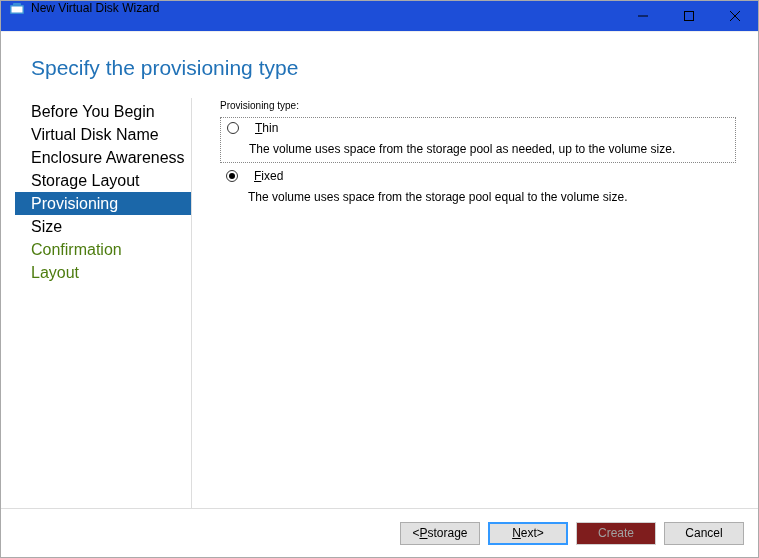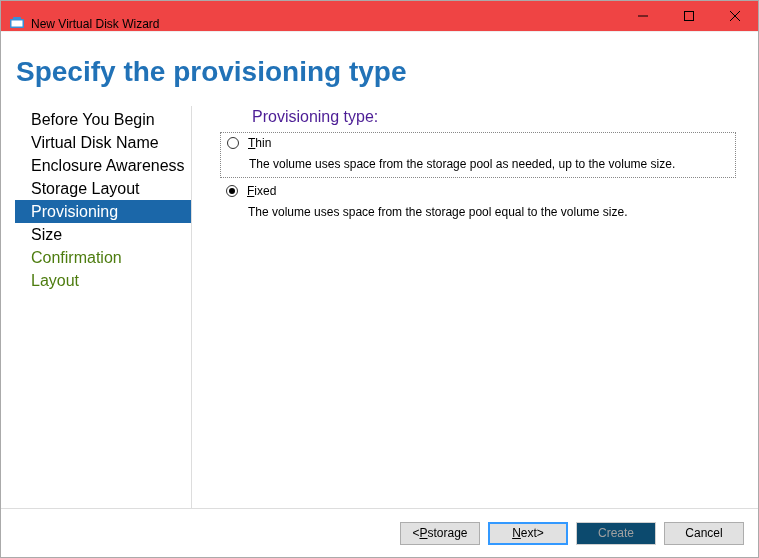--- a/index.html
+++ b/index.html
@@ -17,24 +17,24 @@
     box-sizing: border-box;
     background: #fff;
     display: flex;
     flex-direction: column;
     border: 1px solid #aaa;
   }
   
   .titlebar {
     height: 30px;
     display: flex;
-    align-items: flex-end;
+    align-items: flex-start;
     padding-left: 8px;
     box-sizing: border-box;
-    background: #ef4444;
+    background: #1d4ed8;
   }
   .titlebar .app-icon {
     width: 16px;
     height: 16px;
     margin-right: 6px;
     display: flex;
     align-items: center;
     justify-content: center;
   }
   .titlebar .title-text {
@@ -56,24 +56,24 @@
   }
   .win-btn svg { display:block; }
   
   .content-area {
     flex: 1 1 auto;
     display: flex;
     flex-direction: column;
     border-top: 1px solid #eee;
   }
   .heading {
-    font-size: 28px;
+    font-size: 21px;
     color: #2172b7;
-    font-weight: 700;
-    padding: 24px 30px 18px 15px;
+    font-weight: 400;
+    padding: 24px 30px 18px 30px;
   }
   .main-columns {
     flex: 1 1 auto;
     display: flex;
     overflow: hidden;
   }
   .sidebar {
     width: 176px;
     border-right: 1px solid #ddd;
     margin-left: 14px;
@@ -91,33 +91,32 @@
   .step-disabled { color: #4d7c0f; }
   .step-active {
     background: #1b67a9;
     color: #fff;
   }
   .panel {
     flex: 1 1 auto;
     padding: 2px 22px 0 28px;
   }
   .panel-label {
-    font-size: 16px;
-    color: #4c1d95;
+    font-size: 10px;
+    color: #000000;
     margin-bottom: 6px;
-    margin-left: 32px;
   }
   .radio-group-outer {
     border: 1px dotted #888;
     padding: 3px 6px 6px 6px;
   }
   .radio-row {
     display: flex;
     align-items: center;
-    gap: 9px;
+    gap: 16px;
   }
   .radio-circle {
     width: 12px;
     height: 12px;
     border: 1px solid #333;
     border-radius: 50%;
     box-sizing: border-box;
     display: flex;
     align-items: center;
     justify-content: center;
@@ -165,21 +164,21 @@
     font-family: inherit;
     cursor: default;
     padding: 0 10px;
     display: inline-flex;
     align-items: center;
     justify-content: center;
   }
   .btn[disabled] {
     color: #a0a0a0;
     border-color: #d0d0d0;
-    background: #0c4a6e;
+    background: #7f1d1d;
   }
   .btn-default {
     border: 2px solid #3399ff;
     background: #e1e1e1;
   }
 </style>
 </head>
 <body>
 
 <div class="window">

